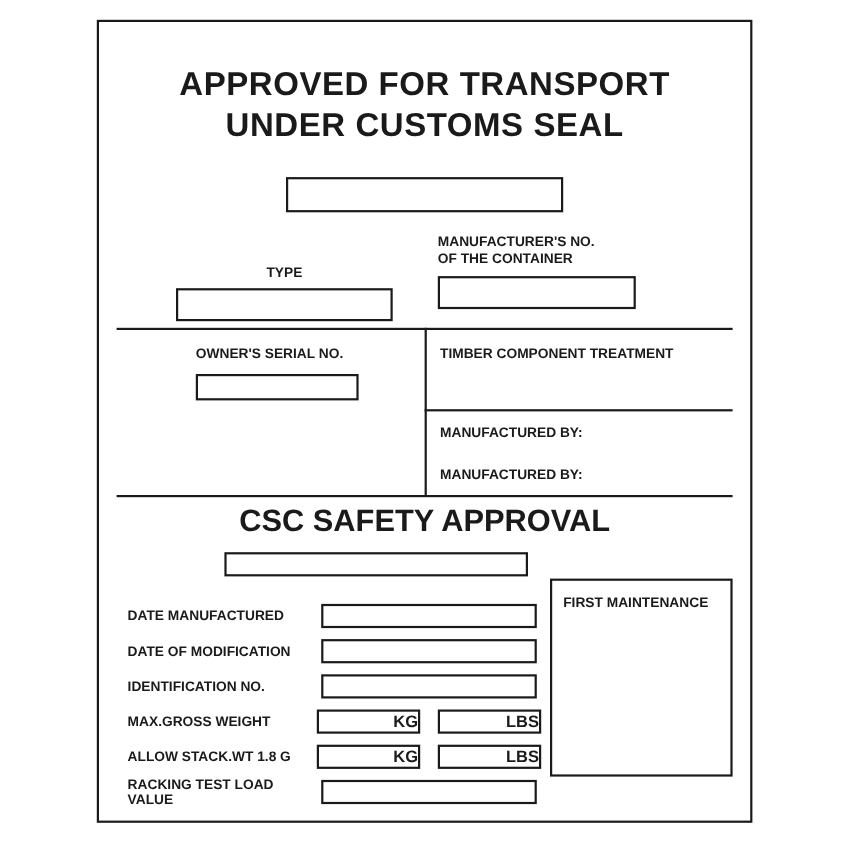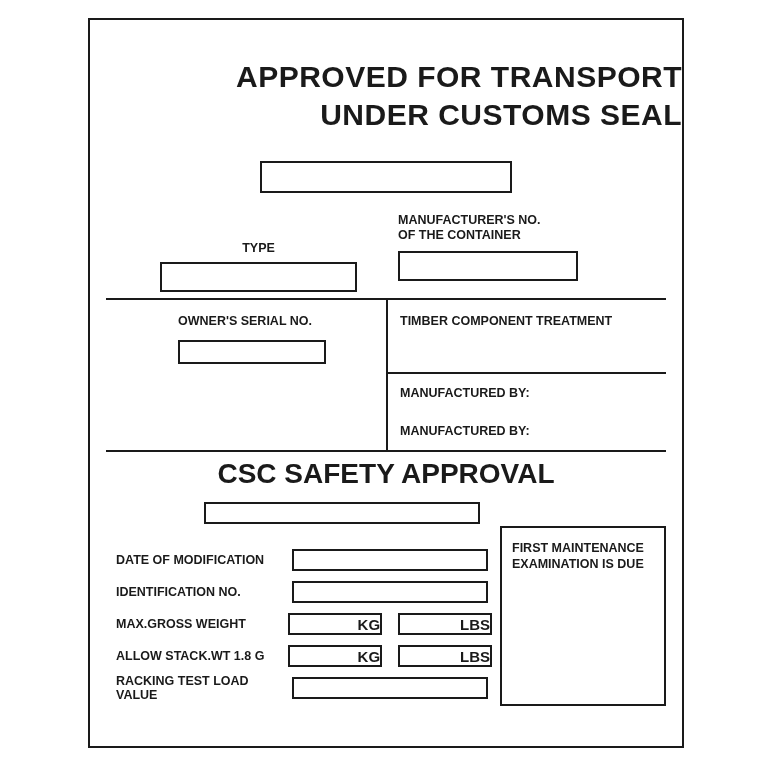--- a/index.html
+++ b/index.html
@@ -22,21 +22,21 @@
     width: 596px;
     height: 730px;
     border: 2px solid #1a1a1a;
     box-sizing: border-box;
     background: #ffffff;
   }
 
   
   .title-block {
     padding-top: 38px;
-    text-align: right;
+    text-align: center;
   }
   .title-line {
     font-size: 30px;
     font-weight: bold;
     letter-spacing: 0.5px;
     line-height: 1.28;
   }
 
   
   .top-box-wrap {
@@ -265,20 +265,24 @@
     <div class="mod-by">MANUFACTURED BY:</div>
   </div>
 
   <div class="csc-title">CSC SAFETY APPROVAL</div>
 
   <div class="csc-body">
     <div class="field-box approval-box"></div>
 
     <div class="rows">
 
+      <div class="row">
+        <div class="row-label">DATE MANUFACTURED</div>
+        <div class="field-box row-box box-wide"></div>
+      </div>
 
       <div class="row">
         <div class="row-label">DATE OF MODIFICATION</div>
         <div class="field-box row-box box-wide"></div>
       </div>
 
       <div class="row">
         <div class="row-label">IDENTIFICATION NO.</div>
         <div class="field-box row-box box-wide"></div>
       </div>
@@ -297,17 +301,16 @@
 
       <div class="row">
         <div class="row-label">RACKING TEST LOAD VALUE</div>
         <div class="field-box row-box box-wide"></div>
       </div>
 
     </div>
 
     <div class="maint-box">
       <div class="maint-text">FIRST MAINTENANCE</div>
-      <div class="maint-text" style="padding-top:0;">EXAMINATION IS DUE</div>
     </div>
   </div>
 
 </div>
 
 </body></html>

